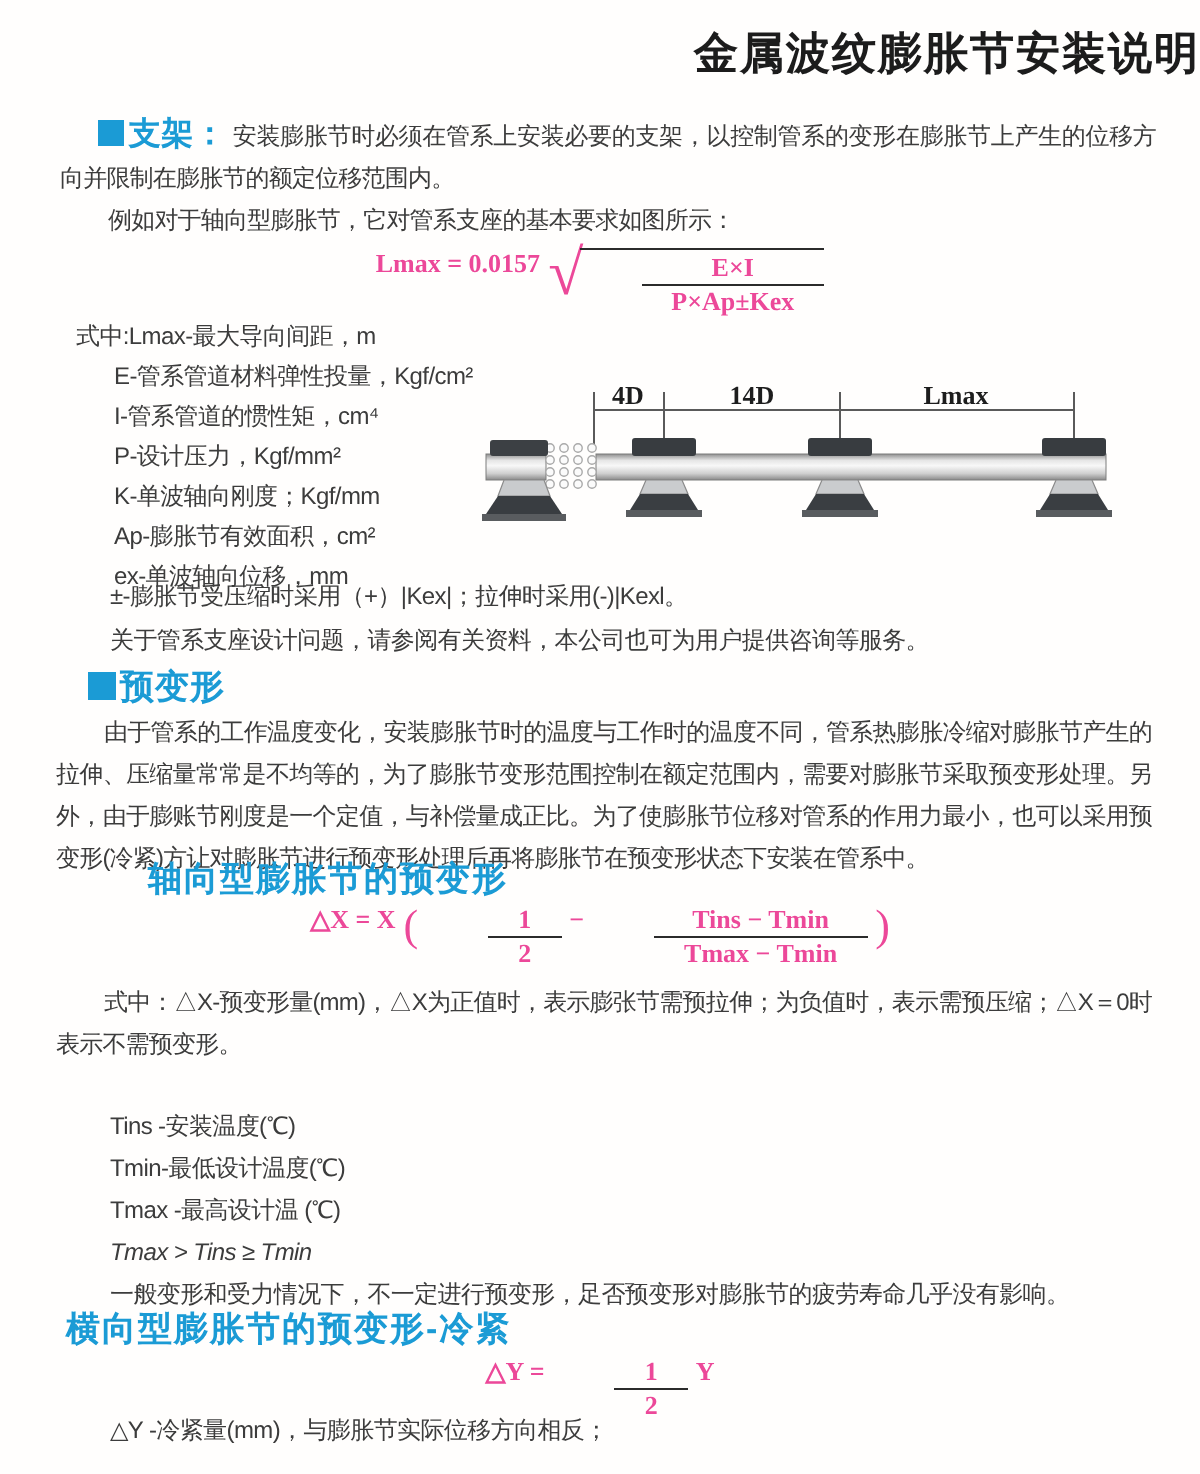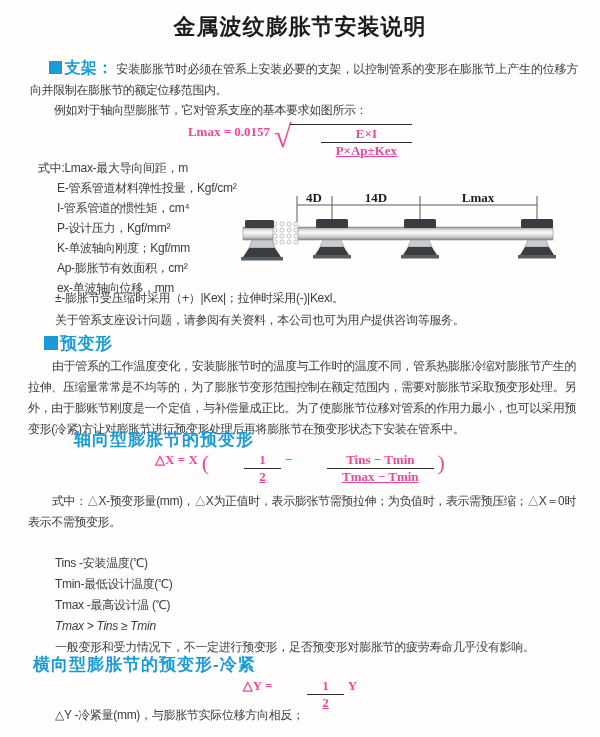--- a/index.html
+++ b/index.html
@@ -4,21 +4,21 @@
 <style>
   html,body { margin:0; padding:0; background:#ffffff; }
   .page {
     position:relative; width:600px; height:737px; overflow:hidden;
     background:#fffefd; color:#3c3c3c;
     font-family:"Liberation Sans", sans-serif; font-size:12px;
   }
   .abs { position:absolute; }
 
   .doc-title {
-    top:12px; left:0; width:600px; text-align:center;
+    top:12px; left:0; width:600px; text-align:right;
     font-size:22px; font-weight:bold; color:#1c1c1c; letter-spacing:1px;
   }
   .sq {
     display:inline-block; width:13px; height:13px; background:#1b9bd5;
     vertical-align:-1px; margin-right:2px;
   }
 
   .para { line-height:21px; text-align:justify; letter-spacing:-0.4px; }
   .indent { text-indent:2em; }
 
@@ -28,21 +28,21 @@
   .sub-head { font-size:17px; font-weight:bold; color:#1b9bd5; letter-spacing:1px; }
 
   
   .formula {
     display:flex; justify-content:center; width:600px;
     font-family:"Liberation Serif", serif; font-weight:bold; font-size:13px; color:#ec4899;
   }
   .formula > * { margin:0 2px; }
   .frac { display:inline-block; text-align:center; vertical-align:middle; }
   .frac .num, .frac .den { display:block; padding:0 15px; line-height:1.25;margin-left:31px; }
-  .frac .den { border-top:1.2px solid #2b2b2b;text-decoration:underline; }
+  .frac .den { border-top:1.2px solid #2b2b2b; }
   .radical { font-size:32px; font-weight:400; line-height:0.8; margin-right:-4px; }
   .sqrt-box { border-top:1.6px solid #2b2b2b; padding-top:1px; }
   .paren { font-size:22px; font-weight:400; line-height:1; }
 
   .varlist { line-height:20px; letter-spacing:-0.3px; }
   .varlist .vitem { margin-left:19px; }
   .varlist .vitem.first { margin-left:0; }
 
   .plainline { line-height:20px; letter-spacing:-0.3px; }
 

